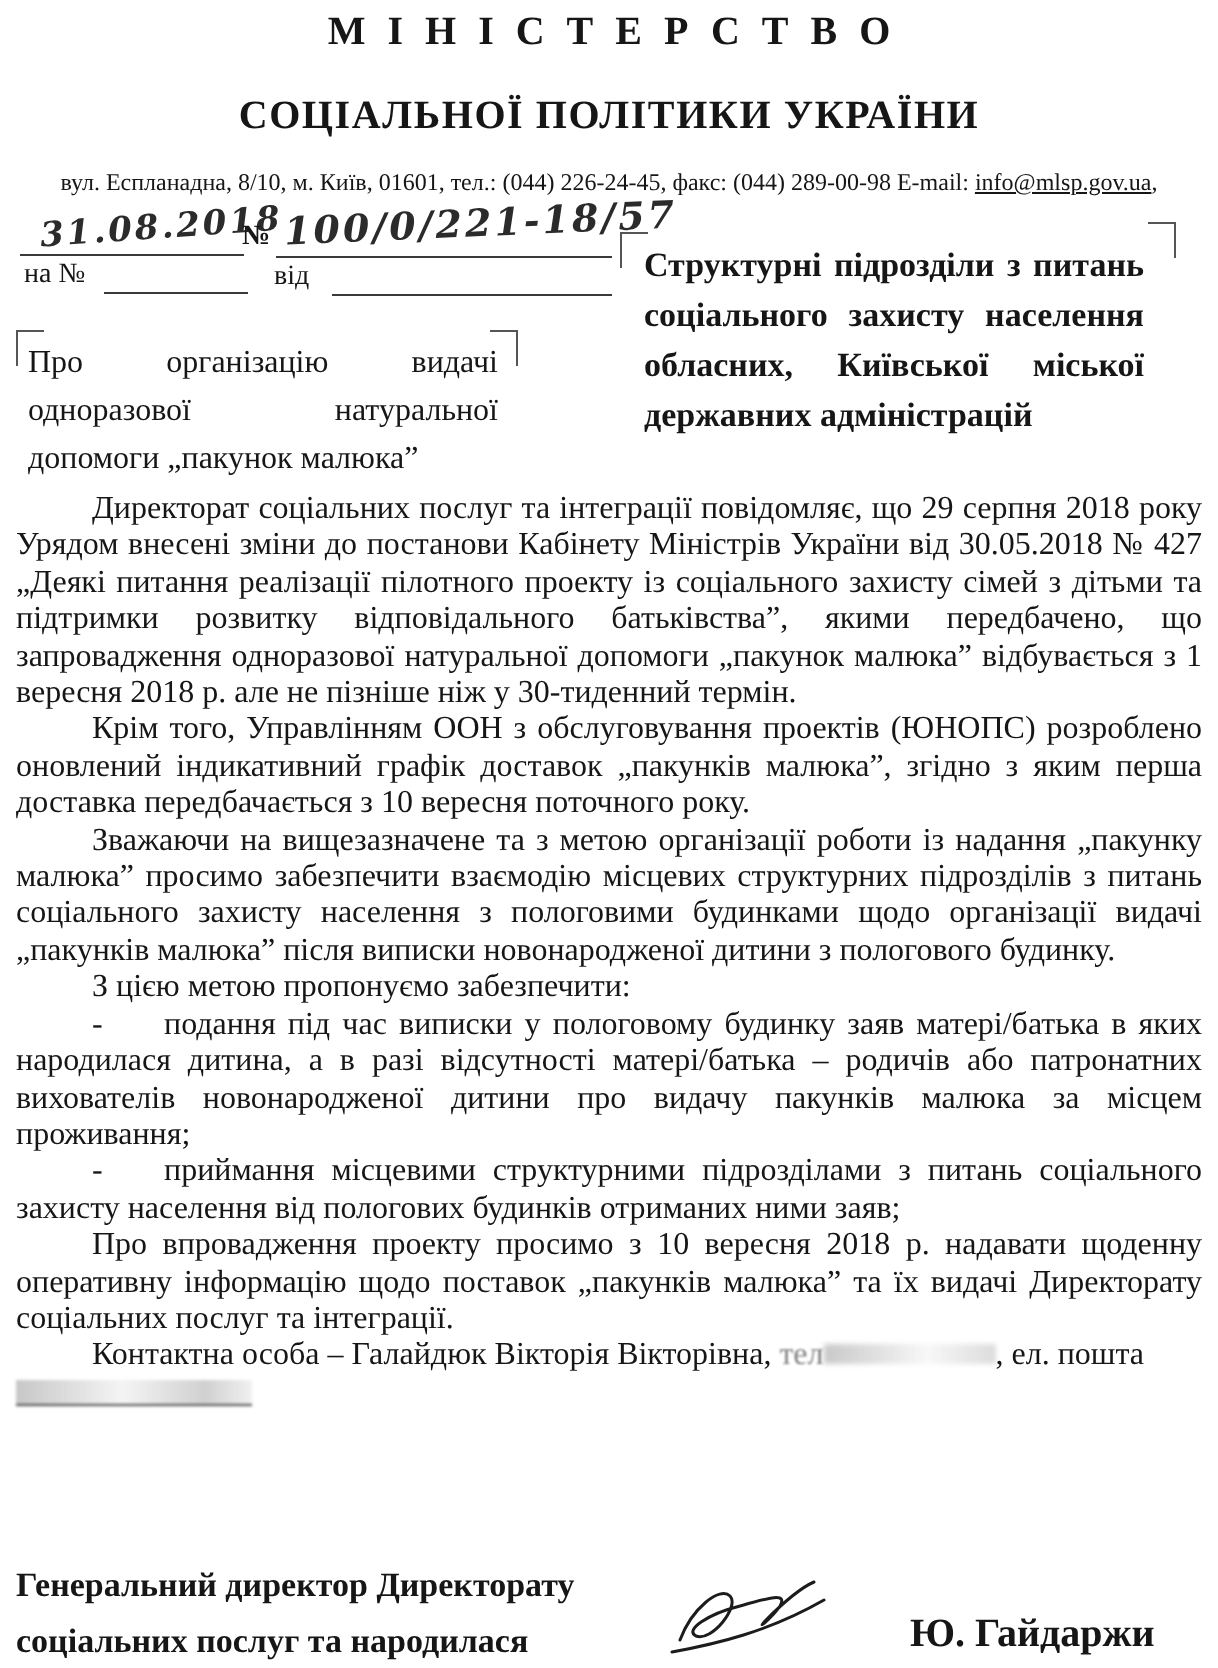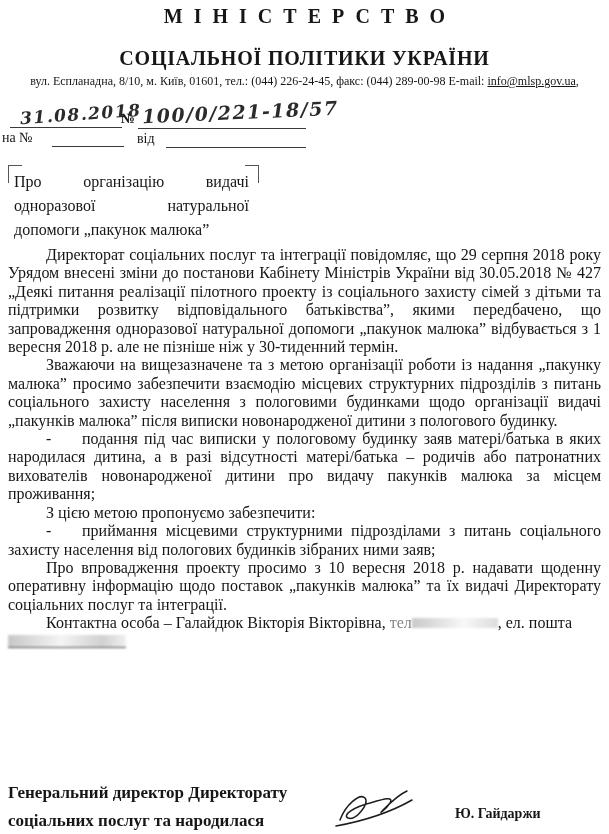--- a/index.html
+++ b/index.html
@@ -10,38 +10,38 @@
     overflow:hidden;
     font-family:"Liberation Serif","DejaVu Serif",serif;
     color:#161616;
   }
 
   
   .header { position:absolute; top:5px; left:0; width:609px; text-align:center; }
   .t1 { font-size:20px; font-weight:bold; letter-spacing:0.55em; padding-left:0.55em; }
   .t2 { font-size:20px; font-weight:bold; letter-spacing:0.04em; margin-top:19px; }
   .t3 { font-size:19px; font-weight:bold; margin-top:1px; }
-  .addr { font-size:12px; line-height:15px; margin-top:4px; }
+  .addr { font-size:12px; line-height:15px; margin-top:14px; }
   .addr .email { text-decoration:underline; }
 
   
   .hw {
     font-family:"DejaVu Serif",serif; font-style:italic; font-weight:600;
     color:#2b2b2b; letter-spacing:1.5px; white-space:nowrap;
   }
   .hw-date { position:absolute; left:20px; top:104px; font-size:17px; transform:rotate(-4deg); }
   .hw-num  { position:absolute; left:142px; top:101px; font-size:19px; transform:rotate(-2.5deg); }
   .ref-line { position:absolute; border-bottom:1.5px solid #3a3a3a; height:0; }
   .line-date { left:10px;  top:127px; width:112px; }
   .line-num  { left:138px; top:128px; width:168px; }
   .line-na   { left:52px;  top:146px; width:72px;  }
   .line-vid  { left:166px; top:147px; width:140px; }
   .ref-label { position:absolute; font-size:14px; }
   .lbl-no  { left:121px; top:111px; font-weight:bold; }
-  .lbl-na  { left:2px;  top:130px;text-align:right; }
+  .lbl-na  { left:12px;  top:130px;text-align:right; }
   .lbl-vid { left:137px; top:131px; }
 
   
   .corner { position:absolute; width:13px; height:17px; }
   .corner.tl { border-left:1.5px solid #555; border-top:1.5px solid #555; }
   .corner.tr { border-right:1.5px solid #555; border-top:1.5px solid #555; }
 
   .subject {
     position:absolute; left:14px; top:170px; width:235px;
     font-size:16px; line-height:24px; text-align:justify;
@@ -70,21 +70,21 @@
   .redact-email {
     display:block; width:118px; height:12px; margin-top:2px;
     border-bottom:1.6px solid #4a4a4a;
     background:linear-gradient(90deg, rgba(70,70,70,.30), rgba(70,70,70,.06) 45%, rgba(70,70,70,.25) 80%, rgba(70,70,70,.08));
     filter:blur(0.8px);
   }
 
   
   .sig-title { position:absolute; left:8px; top:779px; font-size:17px; font-weight:bold; line-height:28px; }
   .sig-scribble { position:absolute; left:332px; top:788px; }
-  .sig-name { position:absolute; left:455px; top:806px; font-size:14px; font-weight:bold; }
+  .sig-name { position:absolute; left:455px; top:806px; font-size:20px; font-weight:bold; }
 </style>
 </head>
 <body>
 
 <div class="page">
 
   <div class="header">
     <div class="t1">МІНІСТЕРСТВО</div>
     <div class="t2">СОЦІАЛЬНОЇ ПОЛІТИКИ УКРАЇНИ</div>
     <div class="addr">
@@ -103,27 +103,33 @@
     <span class="ref-label lbl-vid">від</span>
     <span class="ref-line line-vid"></span>
   </div>
 
   <div class="subject">
     <span class="corner tl"></span>
     <span class="corner tr"></span>
     <span>Про організацію видачі одноразової натуральної допомоги „пакунок малюка”</span>
   </div>
 
+  <div class="recipient">
+    <span class="corner tl"></span>
+    <span class="corner tr"></span>
+    <span>Структурні підрозділи з питань соціального захисту населення обласних, Київської міської державних адміністрацій</span>
+  </div>
 
   <div class="body">
     <p class="para">Директорат соціальних послуг та інтеграції повідомляє, що 29 серпня 2018 року Урядом внесені зміни до постанови Кабінету Міністрів України від 30.05.2018 № 427 „Деякі питання реалізації пілотного проекту із соціального захисту сімей з дітьми та підтримки розвитку відповідального батьківства”, якими передбачено, що запровадження одноразової натуральної допомоги „пакунок малюка” відбувається з 1 вересня 2018 р. але не пізніше ніж у 30-тиденний термін.</p>
+    <p class="para">Крім того, Управлінням ООН з обслуговування проектів (ЮНОПС) розроблено оновлений індикативний графік доставок „пакунків малюка”, згідно з яким перша доставка передбачається з 10 вересня поточного року.</p>
     <p class="para">Зважаючи на вищезазначене та з метою організації роботи із надання „пакунку малюка” просимо забезпечити взаємодію місцевих структурних підрозділів з питань соціального захисту населення з пологовими будинками щодо організації видачі „пакунків малюка” після виписки новонародженої дитини з пологового будинку.</p>
+    <p class="para">З цією метою пропонуємо забезпечити:</p>
     <p class="para"><span class="marker">-</span><span>подання під час виписки у пологовому будинку  заяв матері/батька в яких народилася дитина, а в разі відсутності матері/батька – родичів або патронатних вихователів новонародженої дитини про видачу пакунків малюка за місцем проживання;</span></p>
-    <p class="para">З цією метою пропонуємо забезпечити:</p>
-    <p class="para"><span class="marker">-</span><span>приймання місцевими структурними підрозділами з питань соціального захисту населення від пологових будинків зібраних ними заяв;</span></p>
+    <p class="para"><span class="marker">-</span><span>приймання місцевими структурними підрозділами з питань соціального захисту населення від пологових будинків отриманих ними заяв;</span></p>
     <p class="para">Про впровадження проекту  просимо з 10 вересня 2018 р. надавати щоденну оперативну інформацію щодо поставок „пакунків малюка” та їх видачі Директорату соціальних послуг та інтеграції.</p>
     <p class="para">
       <span>Контактна особа – Галайдюк Вікторія Вікторівна, </span><span class="faded">тел</span><span class="redact-phone"></span><span>, ел. пошта</span>
       <span class="redact-email"></span>
     </p>
   </div>
 
   <div class="sig-title">
     <div>Генеральний директор Директорату</div>
     <div>соціальних послуг та народилася</div>

